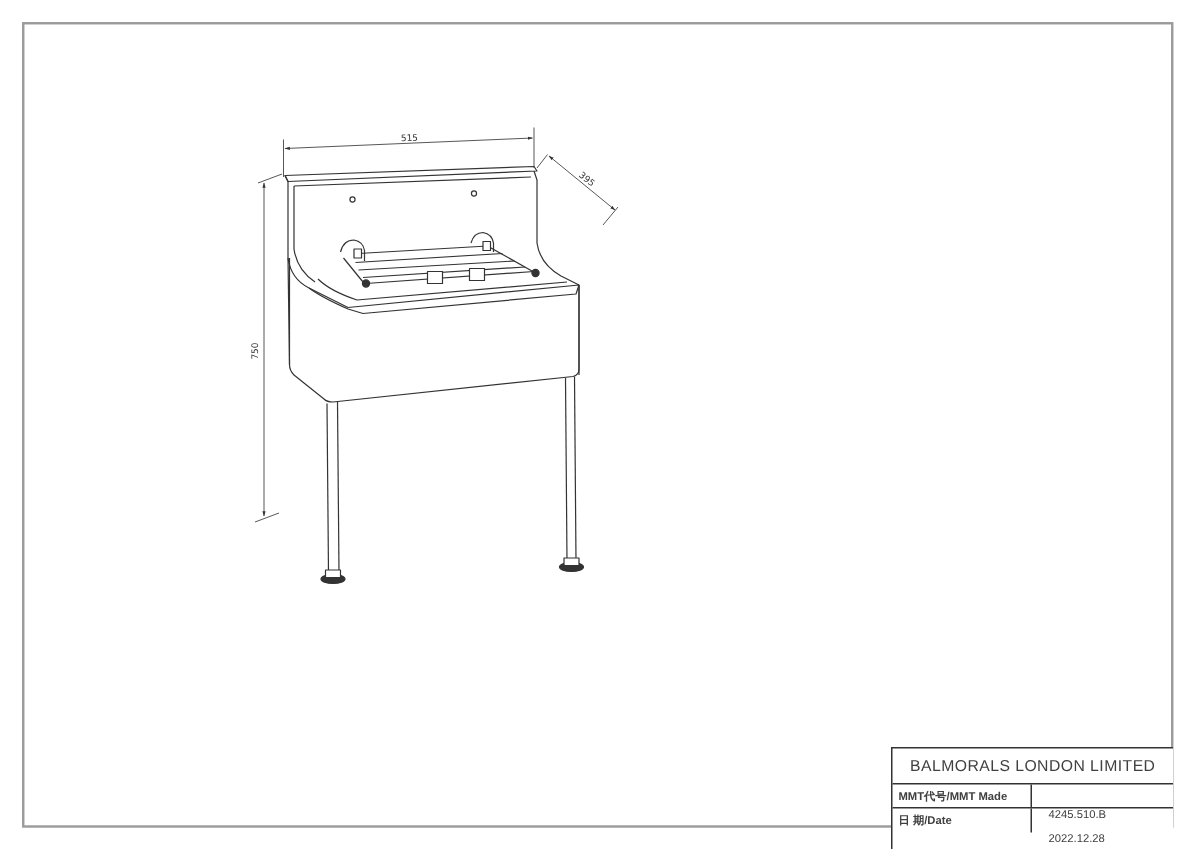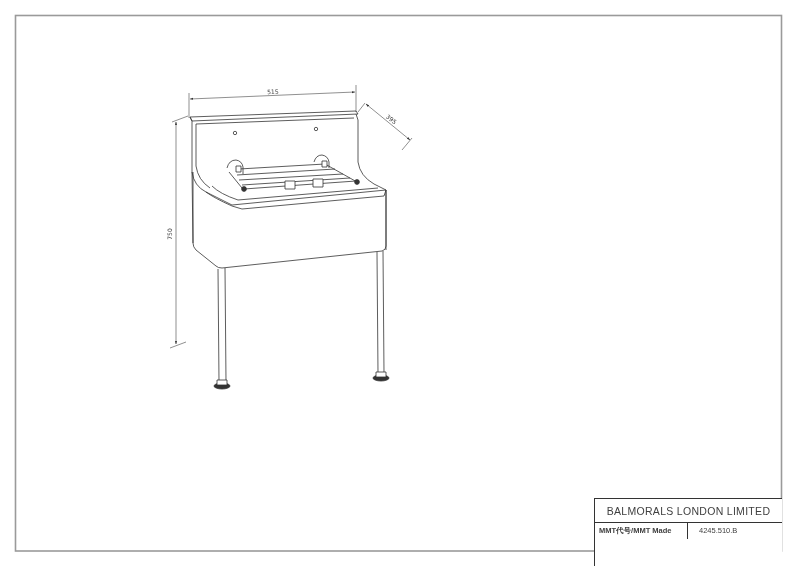--- a/index.html
+++ b/index.html
@@ -66,20 +66,21 @@
       border-right: 1px solid #333;
       box-sizing: border-box;
       font-weight: bold;
       white-space: nowrap;
       overflow: hidden;
     }
     .tb-value {
       flex: 1;
       padding-left: 11px;
       white-space: nowrap;
+      margin-top: 12px;
     }
   </style>
 </head>
 <body>
 
 <div class="sheet">
 
   <svg class="drawing-svg" width="800" height="566" viewBox="0 0 800 566">
     <defs>
       <marker id="arr" viewBox="0 0 10 10" refX="9" refY="5" markerWidth="6" markerHeight="6" orient="auto-start-reverse">
@@ -166,14 +167,18 @@
     <text x="172" y="234" font-size="6" fill="#333" text-anchor="middle" font-family="DejaVu Sans, sans-serif" transform="rotate(-90 172 234)">750</text>
   </svg>
 
   <div class="title-block">
     <div class="tb-header">BALMORALS LONDON LIMITED</div>
 
     <div class="tb-row">
       <div class="tb-label">MMT代号/MMT Made</div>
       <div class="tb-value">4245.510.B</div>
     </div>
+    <div class="tb-row">
+      <div class="tb-label">日 期/Date</div>
+      <div class="tb-value">2022.12.28</div>
+    </div>
   </div>
 </div>
 
 </body></html>

